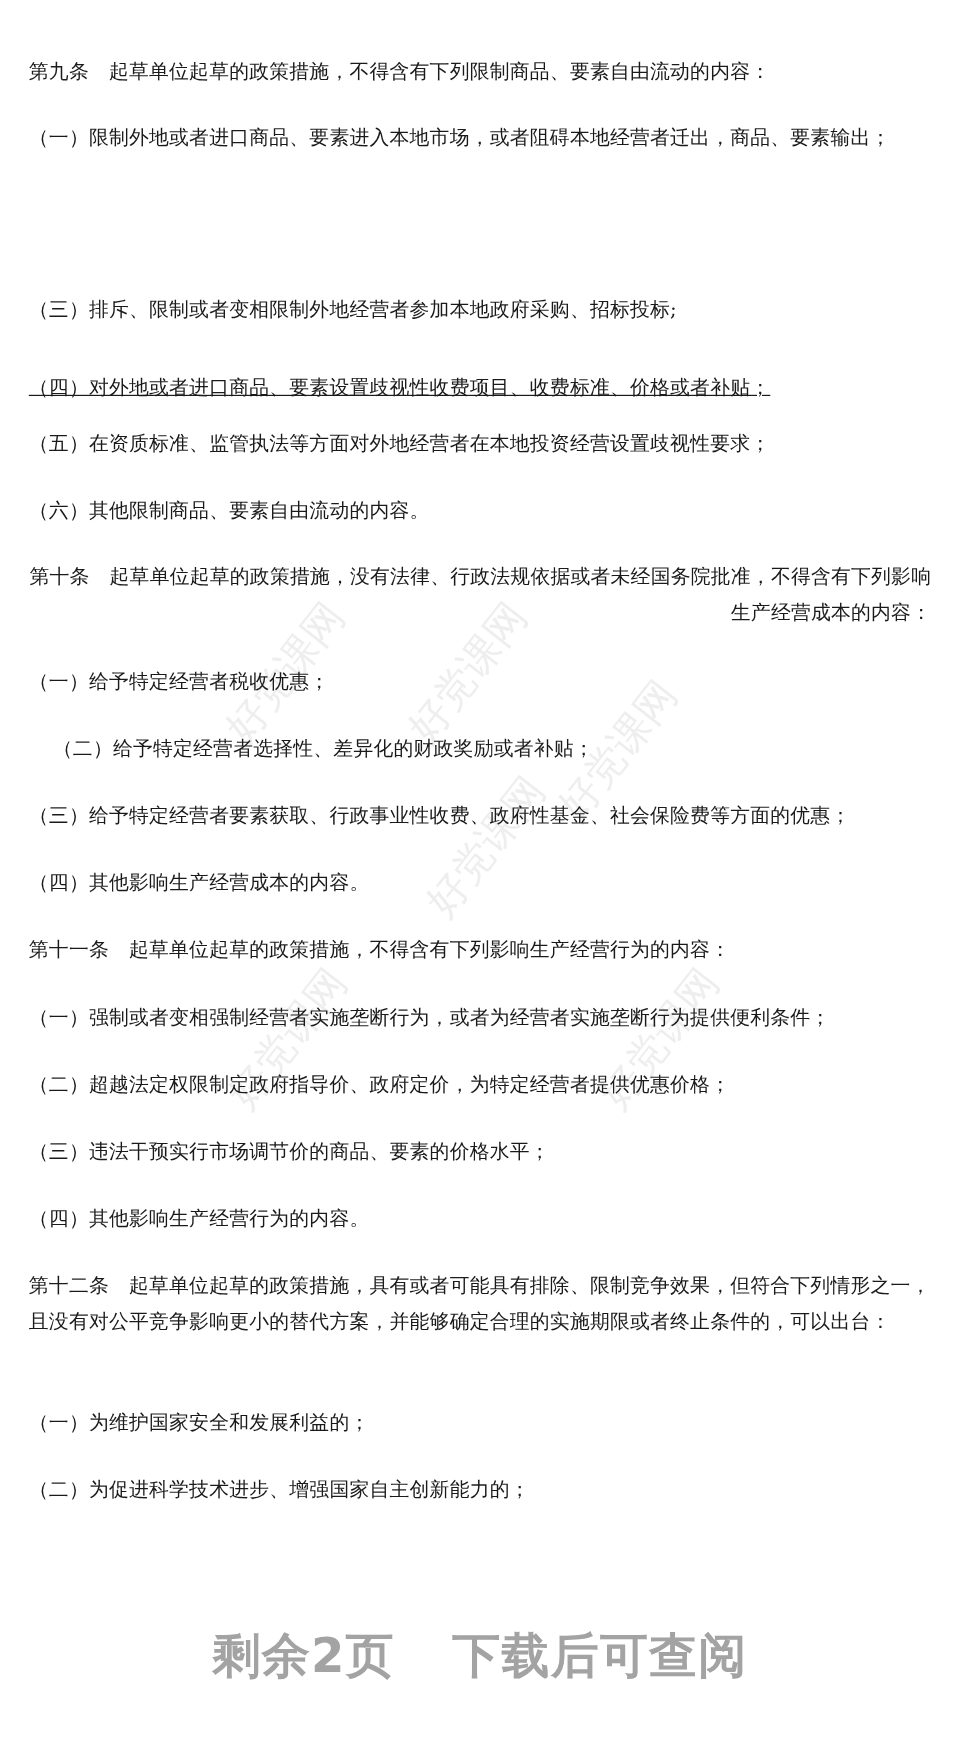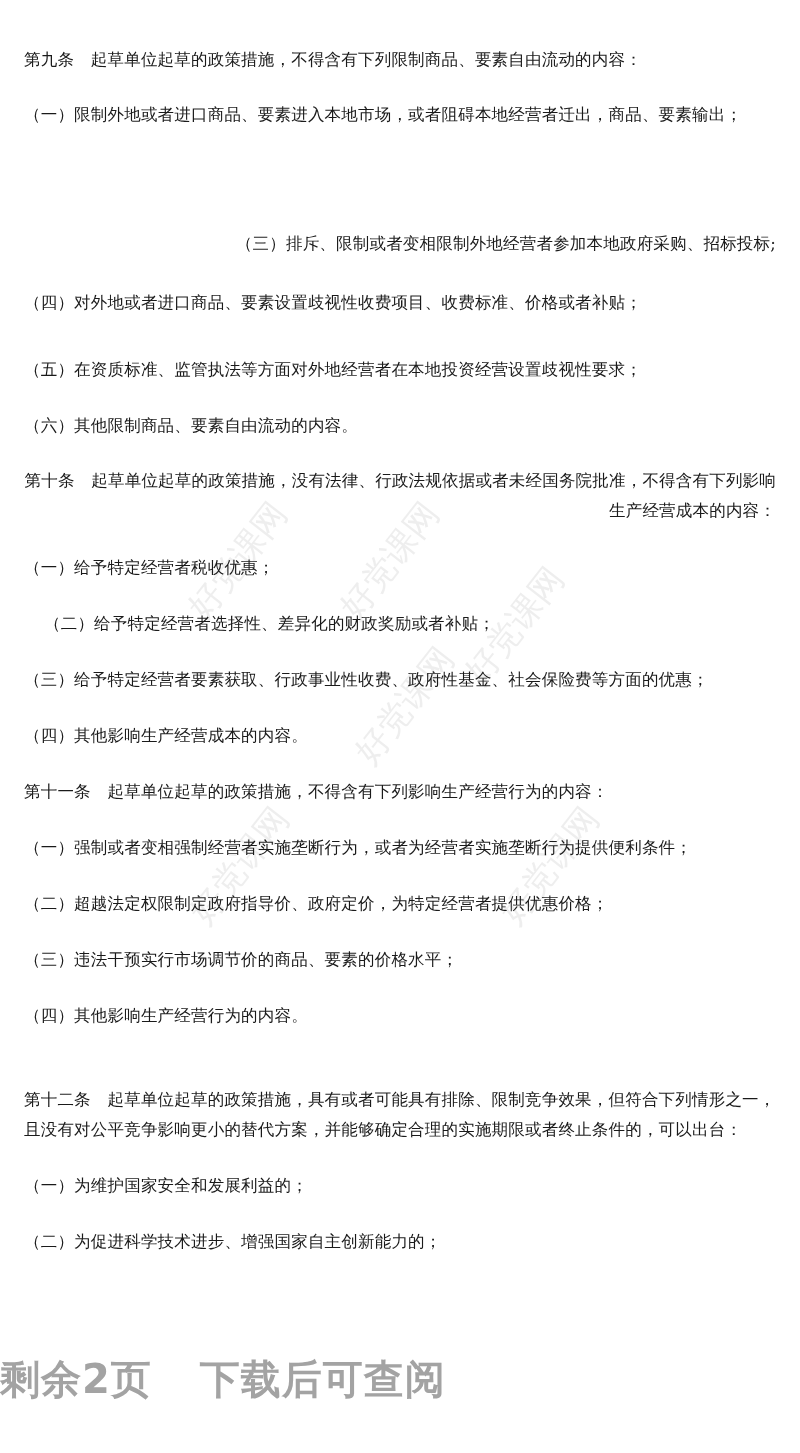--- a/index.html
+++ b/index.html
@@ -5,56 +5,56 @@
     html, body { margin: 0; padding: 0; background: #ffffff; }
     body { width: 800px; height: 1453px; position: relative; overflow: hidden;
            font-family: "DejaVu Serif", "Liberation Serif", serif; color: #1a1a1a; }
     .page { position: absolute; left: 0; top: 0; width: 800px; height: 1453px; }
     .para { position: absolute; left: 24px; width: 752px; font-size: 16.5px;
             line-height: 30px; letter-spacing: 0.2px; white-space: normal; }
     .item { left: 24px; }
     .wm { position: absolute; color: rgba(150,150,150,0.16); font-size: 34px;
           transform: rotate(-52deg); transform-origin: left top;
           font-family: "DejaVu Sans", sans-serif; pointer-events: none; white-space: nowrap; }
-    .footer { position: absolute; left: 0; width: 800px; top: 1352px; text-align: left;
+    .footer { position: absolute; left: 0; width: 800px; top: 1352px; text-align: center;
               font-family: "DejaVu Sans", sans-serif; font-weight: bold; font-size: 40px;
               color: #a3a3a3; letter-spacing: 1px; }
     .footer .gap { display: inline-block; width: 48px; }
   </style>
 </head>
 <body>
 
 <div class="page">
 
   <div class="wm" style="left:178px; top:600px;">好党课网</div>
   <div class="wm" style="left:330px; top:600px;">好党课网</div>
   <div class="wm" style="left:455px; top:665px;">好党课网</div>
   <div class="wm" style="left:345px; top:745px;">好党课网</div>
   <div class="wm" style="left:180px; top:905px;">好党课网</div>
   <div class="wm" style="left:490px; top:905px;">好党课网</div>
 
   <div class="para" style="top:45px;">第九条　起草单位起草的政策措施，不得含有下列限制商品、要素自由流动的内容：</div>
   <div class="para item" style="top:100px;">（一）限制外地或者进口商品、要素进入本地市场，或者阻碍本地经营者迁出，商品、要素输出；</div>
-  <div class="para item" style="top:229px;text-align:right;">（三）排斥、限制或者变相限制外地经营者参加本地政府采购、招标投标;</div>
-  <div class="para item" style="top:288px;">（四）对外地或者进口商品、要素设置歧视性收费项目、收费标准、价格或者补贴；</div>
+  <div class="para item" style="top:243px;">（三）排斥、限制或者变相限制外地经营者参加本地政府采购、招标投标;</div>
+  <div class="para item" style="top:308px;text-decoration:underline;">（四）对外地或者进口商品、要素设置歧视性收费项目、收费标准、价格或者补贴；</div>
   <div class="para item" style="top:355px;">（五）在资质标准、监管执法等方面对外地经营者在本地投资经营设置歧视性要求；</div>
   <div class="para item" style="top:411px;">（六）其他限制商品、要素自由流动的内容。</div>
 
   <div class="para" style="top:466px;text-align:right;">第十条　起草单位起草的政策措施，没有法律、行政法规依据或者未经国务院批准，不得含有下列影响生产经营成本的内容：</div>
   <div class="para item" style="top:553px;">（一）给予特定经营者税收优惠；</div>
   <div class="para item" style="top:609px;margin-left:20px;">（二）给予特定经营者选择性、差异化的财政奖励或者补贴；</div>
   <div class="para item" style="top:665px;">（三）给予特定经营者要素获取、行政事业性收费、政府性基金、社会保险费等方面的优惠；</div>
   <div class="para" style="top:777px;">第十一条　起草单位起草的政策措施，不得含有下列影响生产经营行为的内容：</div>
 
   <div class="para item" style="top:721px;">（四）其他影响生产经营成本的内容。</div>
   <div class="para item" style="top:833px;">（一）强制或者变相强制经营者实施垄断行为，或者为经营者实施垄断行为提供便利条件；</div>
   <div class="para item" style="top:889px;">（二）超越法定权限制定政府指导价、政府定价，为特定经营者提供优惠价格；</div>
   <div class="para item" style="top:945px;">（三）违法干预实行市场调节价的商品、要素的价格水平；</div>
   <div class="para item" style="top:1001px;">（四）其他影响生产经营行为的内容。</div>
 
-  <div class="para" style="top:1057px;margin-top:28px;">第十二条　起草单位起草的政策措施，具有或者可能具有排除、限制竞争效果，但符合下列情形之一，且没有对公平竞争影响更小的替代方案，并能够确定合理的实施期限或者终止条件的，可以出台：</div>
+  <div class="para" style="top:1057px;">第十二条　起草单位起草的政策措施，具有或者可能具有排除、限制竞争效果，但符合下列情形之一，且没有对公平竞争影响更小的替代方案，并能够确定合理的实施期限或者终止条件的，可以出台：</div>
   <div class="para item" style="top:1171px;">（一）为维护国家安全和发展利益的；</div>
   <div class="para item" style="top:1227px;">（二）为促进科学技术进步、增强国家自主创新能力的；</div>
 
   <div class="footer">
     <span>剩余2页</span><span class="gap"></span><span>下载后可查阅</span>
   </div>
 </div>
 
 </body></html>

